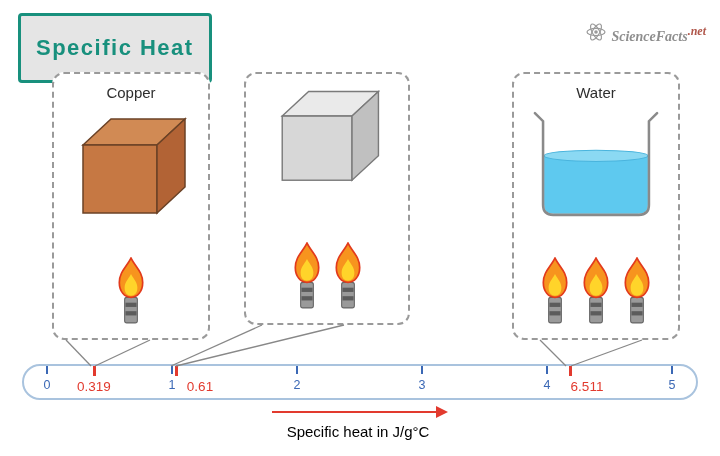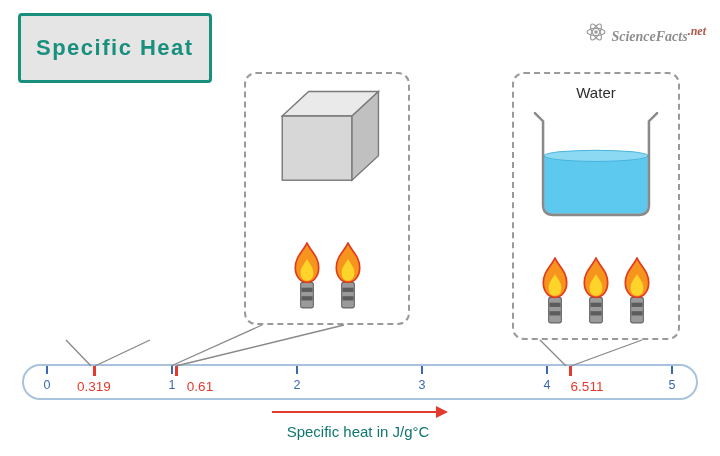--- a/index.html
+++ b/index.html
@@ -25,21 +25,21 @@
   .graphic { margin-top:10px; }
   .flames { display:flex; gap:9px; margin-top:auto; margin-bottom:9px; }
 
   
   .scale { position:absolute; left:22px; top:364px; width:676px; height:36px; border:2px solid #a9c3de; border-radius:18px; background:#fff; }
   .tick { position:absolute; top:0; width:2px; height:8px; background:#3b68b5; }
   .tick-label { position:absolute; top:12px; width:24px; margin-left:-12px; text-align:center; font-size:12.5px; color:#3b68b5; }
   .marker-tick { position:absolute; top:0; width:2.5px; height:10px; background:#e23a2e; }
   .marker-label { position:absolute; top:13px; text-align:center; font-size:13.5px; color:#e23a2e; }
 
-  .axis-label { position:absolute; top:423px; left:228px; width:260px; text-align:center; font-size:15px; color:#0f766e; }
+  .axis-label { position:absolute; top:423px; left:228px; width:260px; text-align:center; font-size:15px; color:#000000; }
 
   .overlay { position:absolute; left:0; top:0; pointer-events:none; }
 </style>
 </head>
 <body>
 
 <div class="stage">
 
   <div class="title-box">
     <h1>Specific Heat</h1>
@@ -52,20 +52,39 @@
           <ellipse cx="10" cy="10" rx="9" ry="3.6"></ellipse>
           <ellipse cx="10" cy="10" rx="9" ry="3.6" transform="rotate(60 10 10)"></ellipse>
           <ellipse cx="10" cy="10" rx="9" ry="3.6" transform="rotate(120 10 10)"></ellipse>
         </g>
         <circle cx="10" cy="10" r="1.8" fill="#9a9a9a"></circle>
       </svg>
     </span>
     <span class="logo-text"><span>ScienceFacts</span><span class="logo-suffix">.net</span></span>
   </div>
 
+  <div class="panel panel-copper">
+    <div class="panel-label">Copper</div>
+    <div class="graphic">
+      <svg width="120" height="106" viewBox="0 0 120 106">
+        <polygon points="12,34 40,8 114,8 86,34" fill="#d18a54" stroke="#6b4226" stroke-width="1.5"></polygon>
+        <rect x="12" y="34" width="74" height="68" fill="#c67843" stroke="#6b4226" stroke-width="1.5"></rect>
+        <polygon points="86,34 114,8 114,76 86,102" fill="#b26335" stroke="#6b4226" stroke-width="1.5"></polygon>
+      </svg>
+    </div>
+    <div class="flames">
+        <span><svg width="32" height="68" viewBox="0 0 30 64">
+            <rect x="9" y="38" width="12" height="24" rx="2" fill="#9a9a9a" stroke="#666" stroke-width="1"></rect>
+            <rect x="9.8" y="43" width="10.4" height="4" fill="#5c5c5c"></rect>
+            <rect x="9.8" y="51" width="10.4" height="4" fill="#5c5c5c"></rect>
+            <path d="M15 1 C 19 9, 26 14, 26 24 C 26 32.5, 21 38, 15 38 C 9 38, 4 32.5, 4 24 C 4 14, 11 9, 15 1 Z" fill="#f7941e" stroke="#e23a1c" stroke-width="1.6"></path>
+            <path d="M15 16 C 17.5 21, 21 23.5, 21 29 C 21 34, 18.5 36.5, 15 36.5 C 11.5 36.5, 9 34, 9 29 C 9 23.5, 12.5 21, 15 16 Z" fill="#ffd42a"></path>
+          </svg></span>
+      </div>
+  </div>
 
   <div class="panel panel-magnesium">
     <div class="graphic">
       <svg width="115" height="100" viewBox="0 0 120 106">
         <polygon points="12,34 40,8 114,8 86,34" fill="#eaeaea" stroke="#7a7a7a" stroke-width="1.5"></polygon>
         <rect x="12" y="34" width="74" height="68" fill="#d7d7d7" stroke="#7a7a7a" stroke-width="1.5"></rect>
         <polygon points="86,34 114,8 114,76 86,102" fill="#c0c0c0" stroke="#7a7a7a" stroke-width="1.5"></polygon>
       </svg>
     </div>
     <div class="flames">

